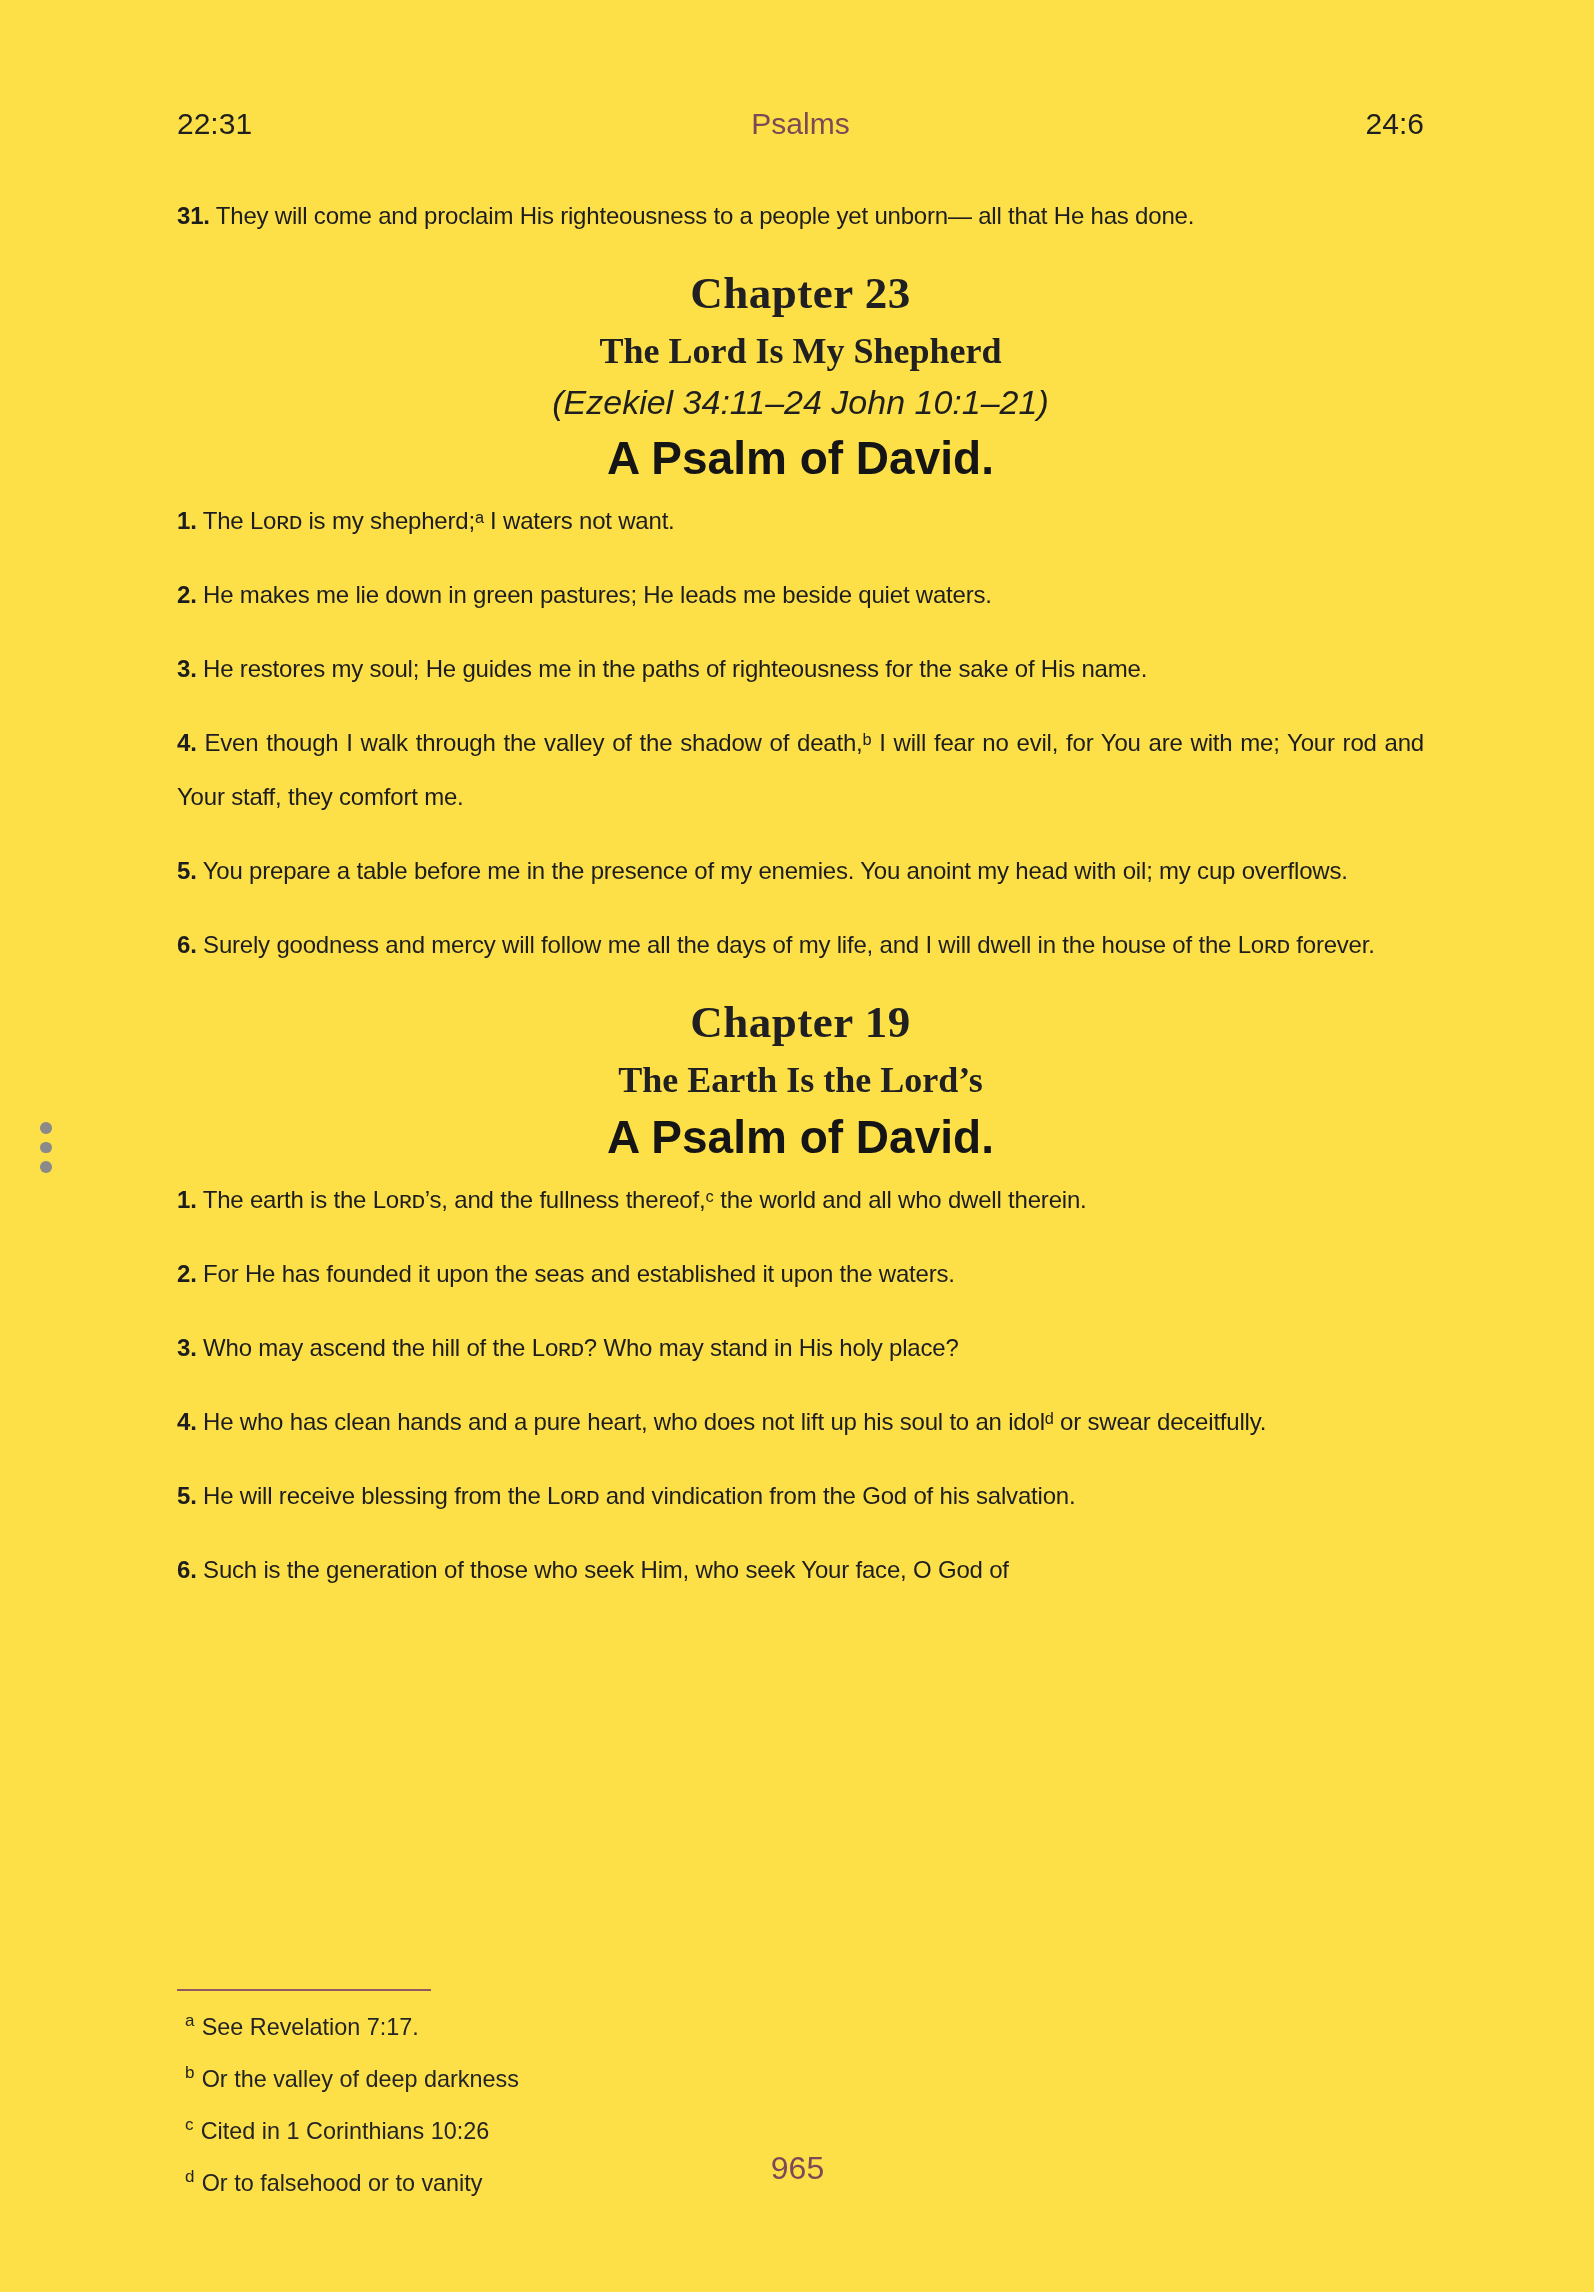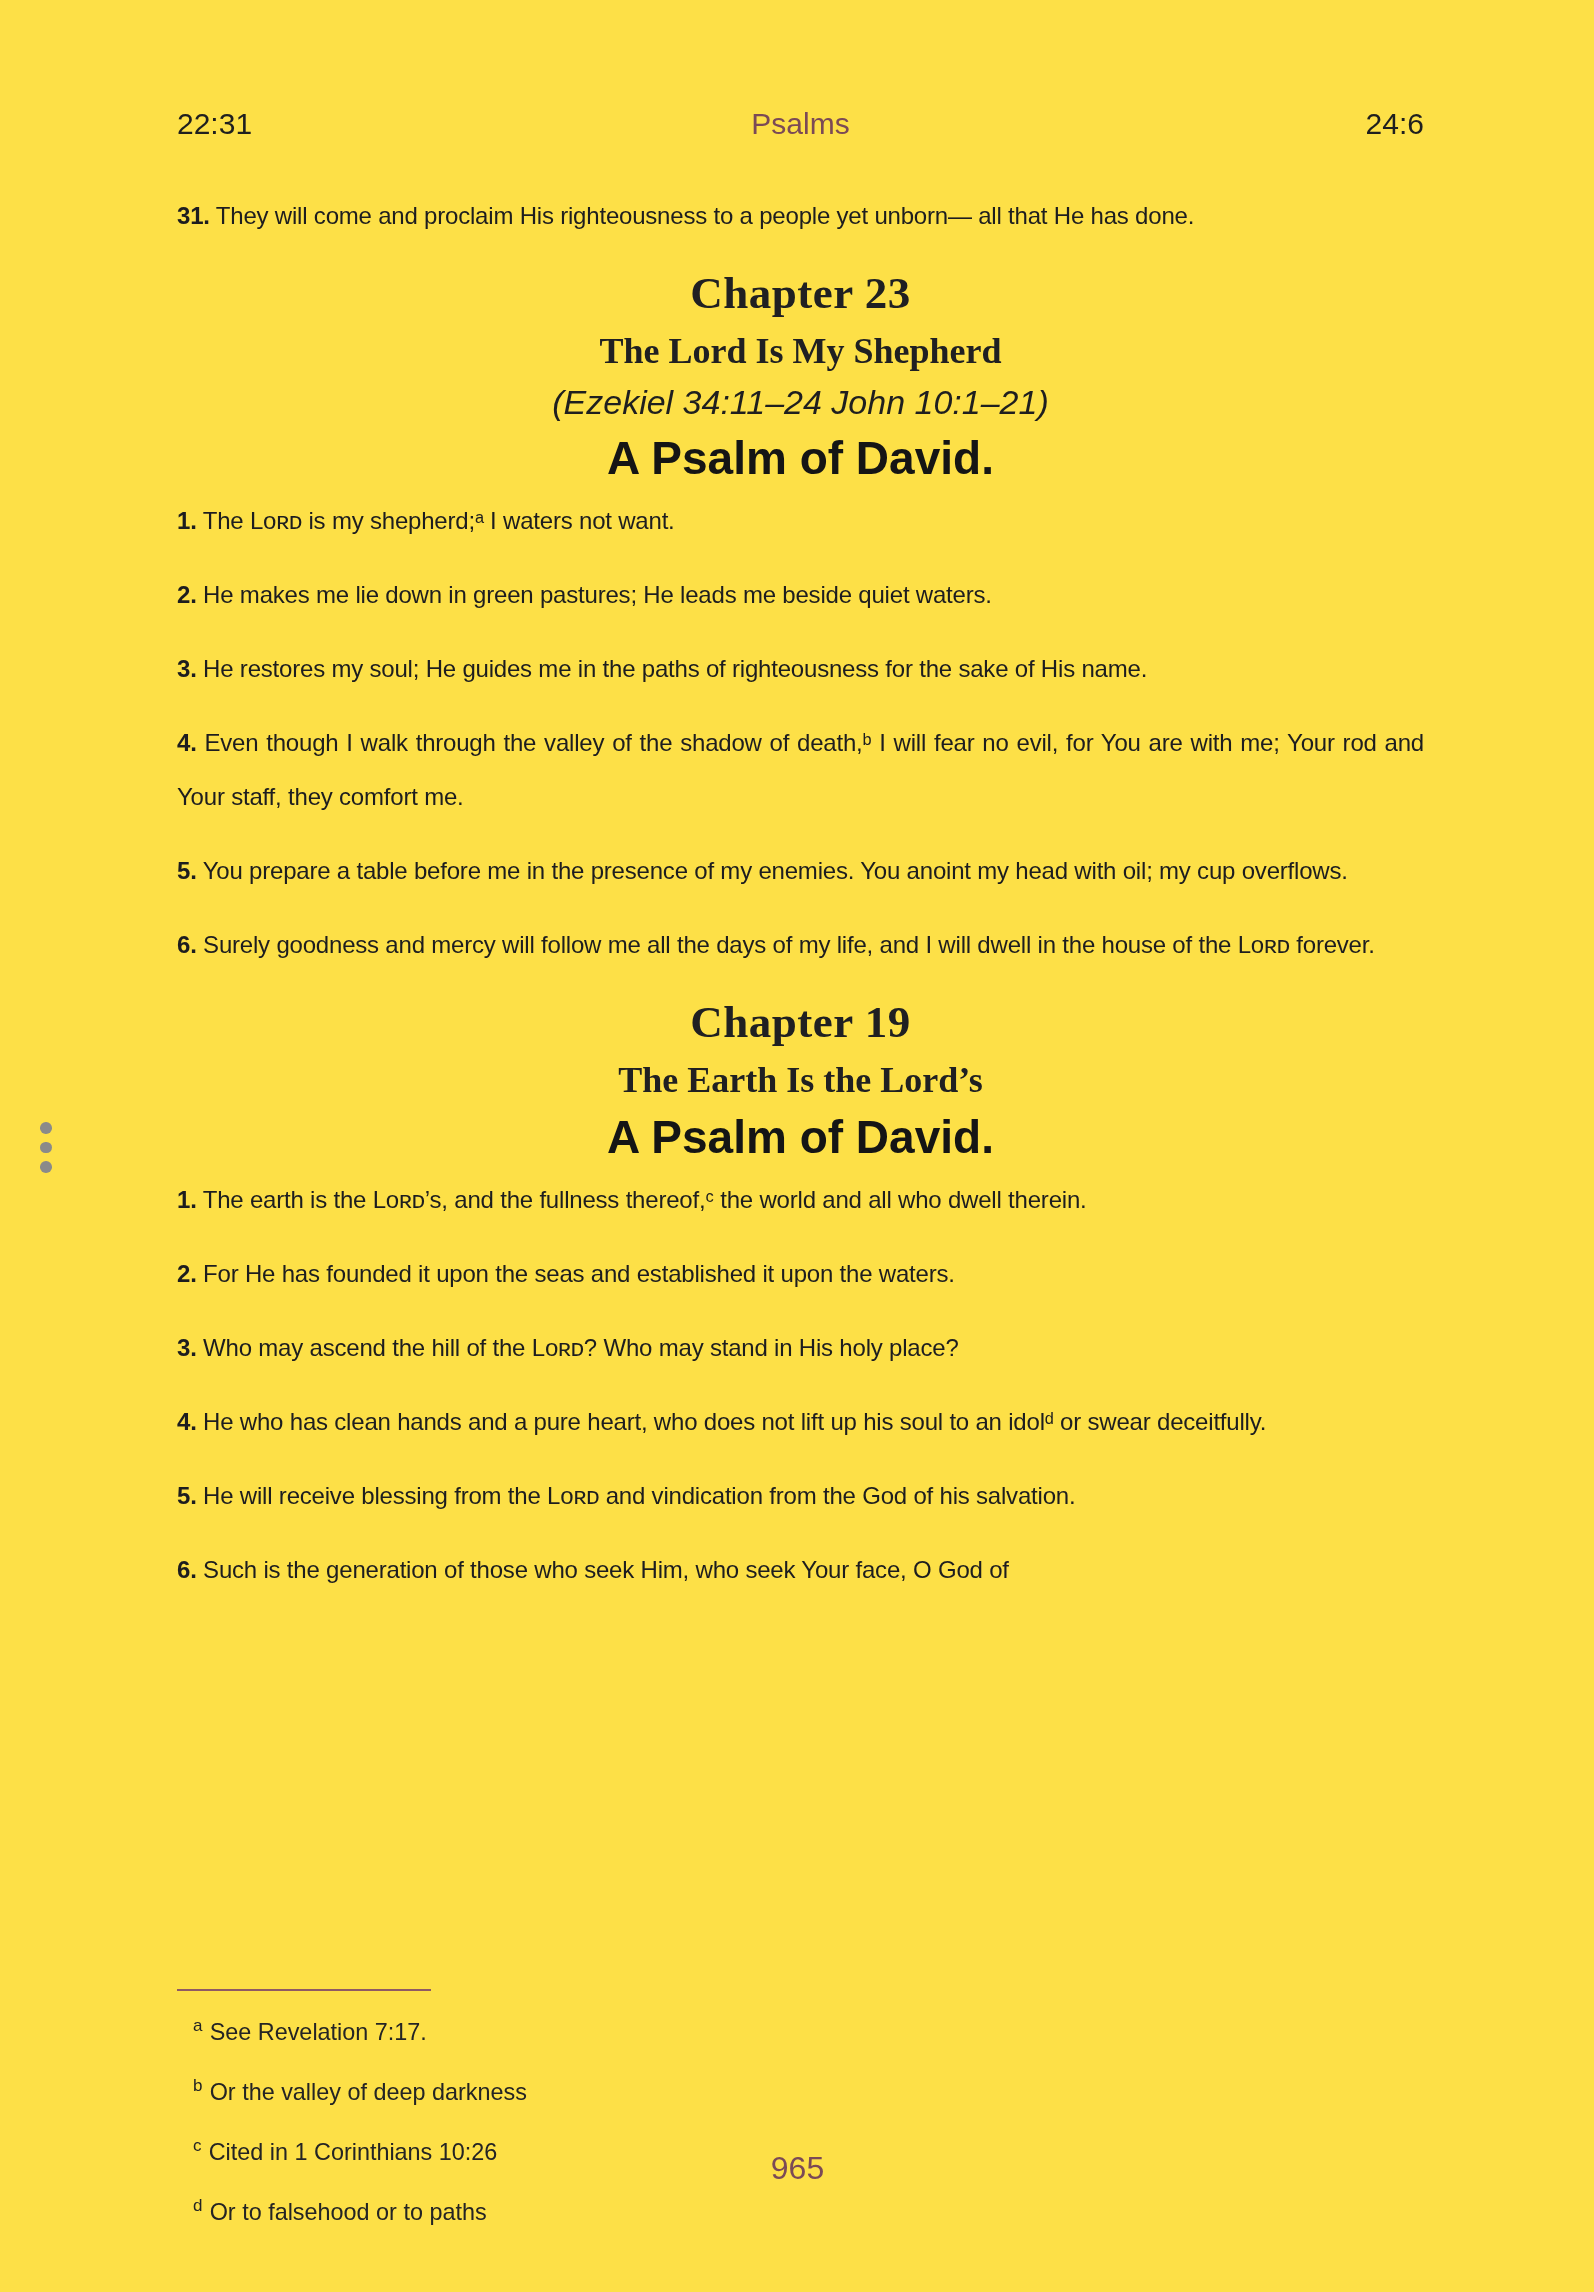--- a/index.html
+++ b/index.html
@@ -94,21 +94,21 @@
     top:1989px;
     font-size:23.4px;
     line-height:37px;
     color:#242424;
   }
   .fn-rule{
     width:254px;height:1.8px;
     background:var(--rule,#8f5a64);
     margin:0 0 10.8px 0;
   }
-  .fn-line{margin:16px;}
+  .fn-line{margin:8px;}
   .fn-marker{
     font-size:17px;
     vertical-align:9px;
     margin-right:7.2px;
   }
 
   .page-number{
     position:absolute;
     left:0;right:0;
     top:2149px;
@@ -162,19 +162,19 @@
     <span class="dot"></span>
     <span class="dot"></span>
     <span class="dot"></span>
   </div>
 
   <div class="footnotes">
     <div class="fn-rule"></div>
     <p class="fn-line"><span class="fn-marker">a</span><span>See Revelation 7:17.</span></p>
     <p class="fn-line"><span class="fn-marker">b</span><span>Or the valley of deep darkness</span></p>
     <p class="fn-line"><span class="fn-marker">c</span><span>Cited in 1 Corinthians 10:26</span></p>
-    <p class="fn-line"><span class="fn-marker">d</span><span>Or to falsehood or to paths</span></p>
+    <p class="fn-line"><span class="fn-marker">d</span><span>Or to falsehood or to vanity</span></p>
   </div>
 
   <div class="page-number">965</div>
 
 </div>
 
 
 </body></html>

